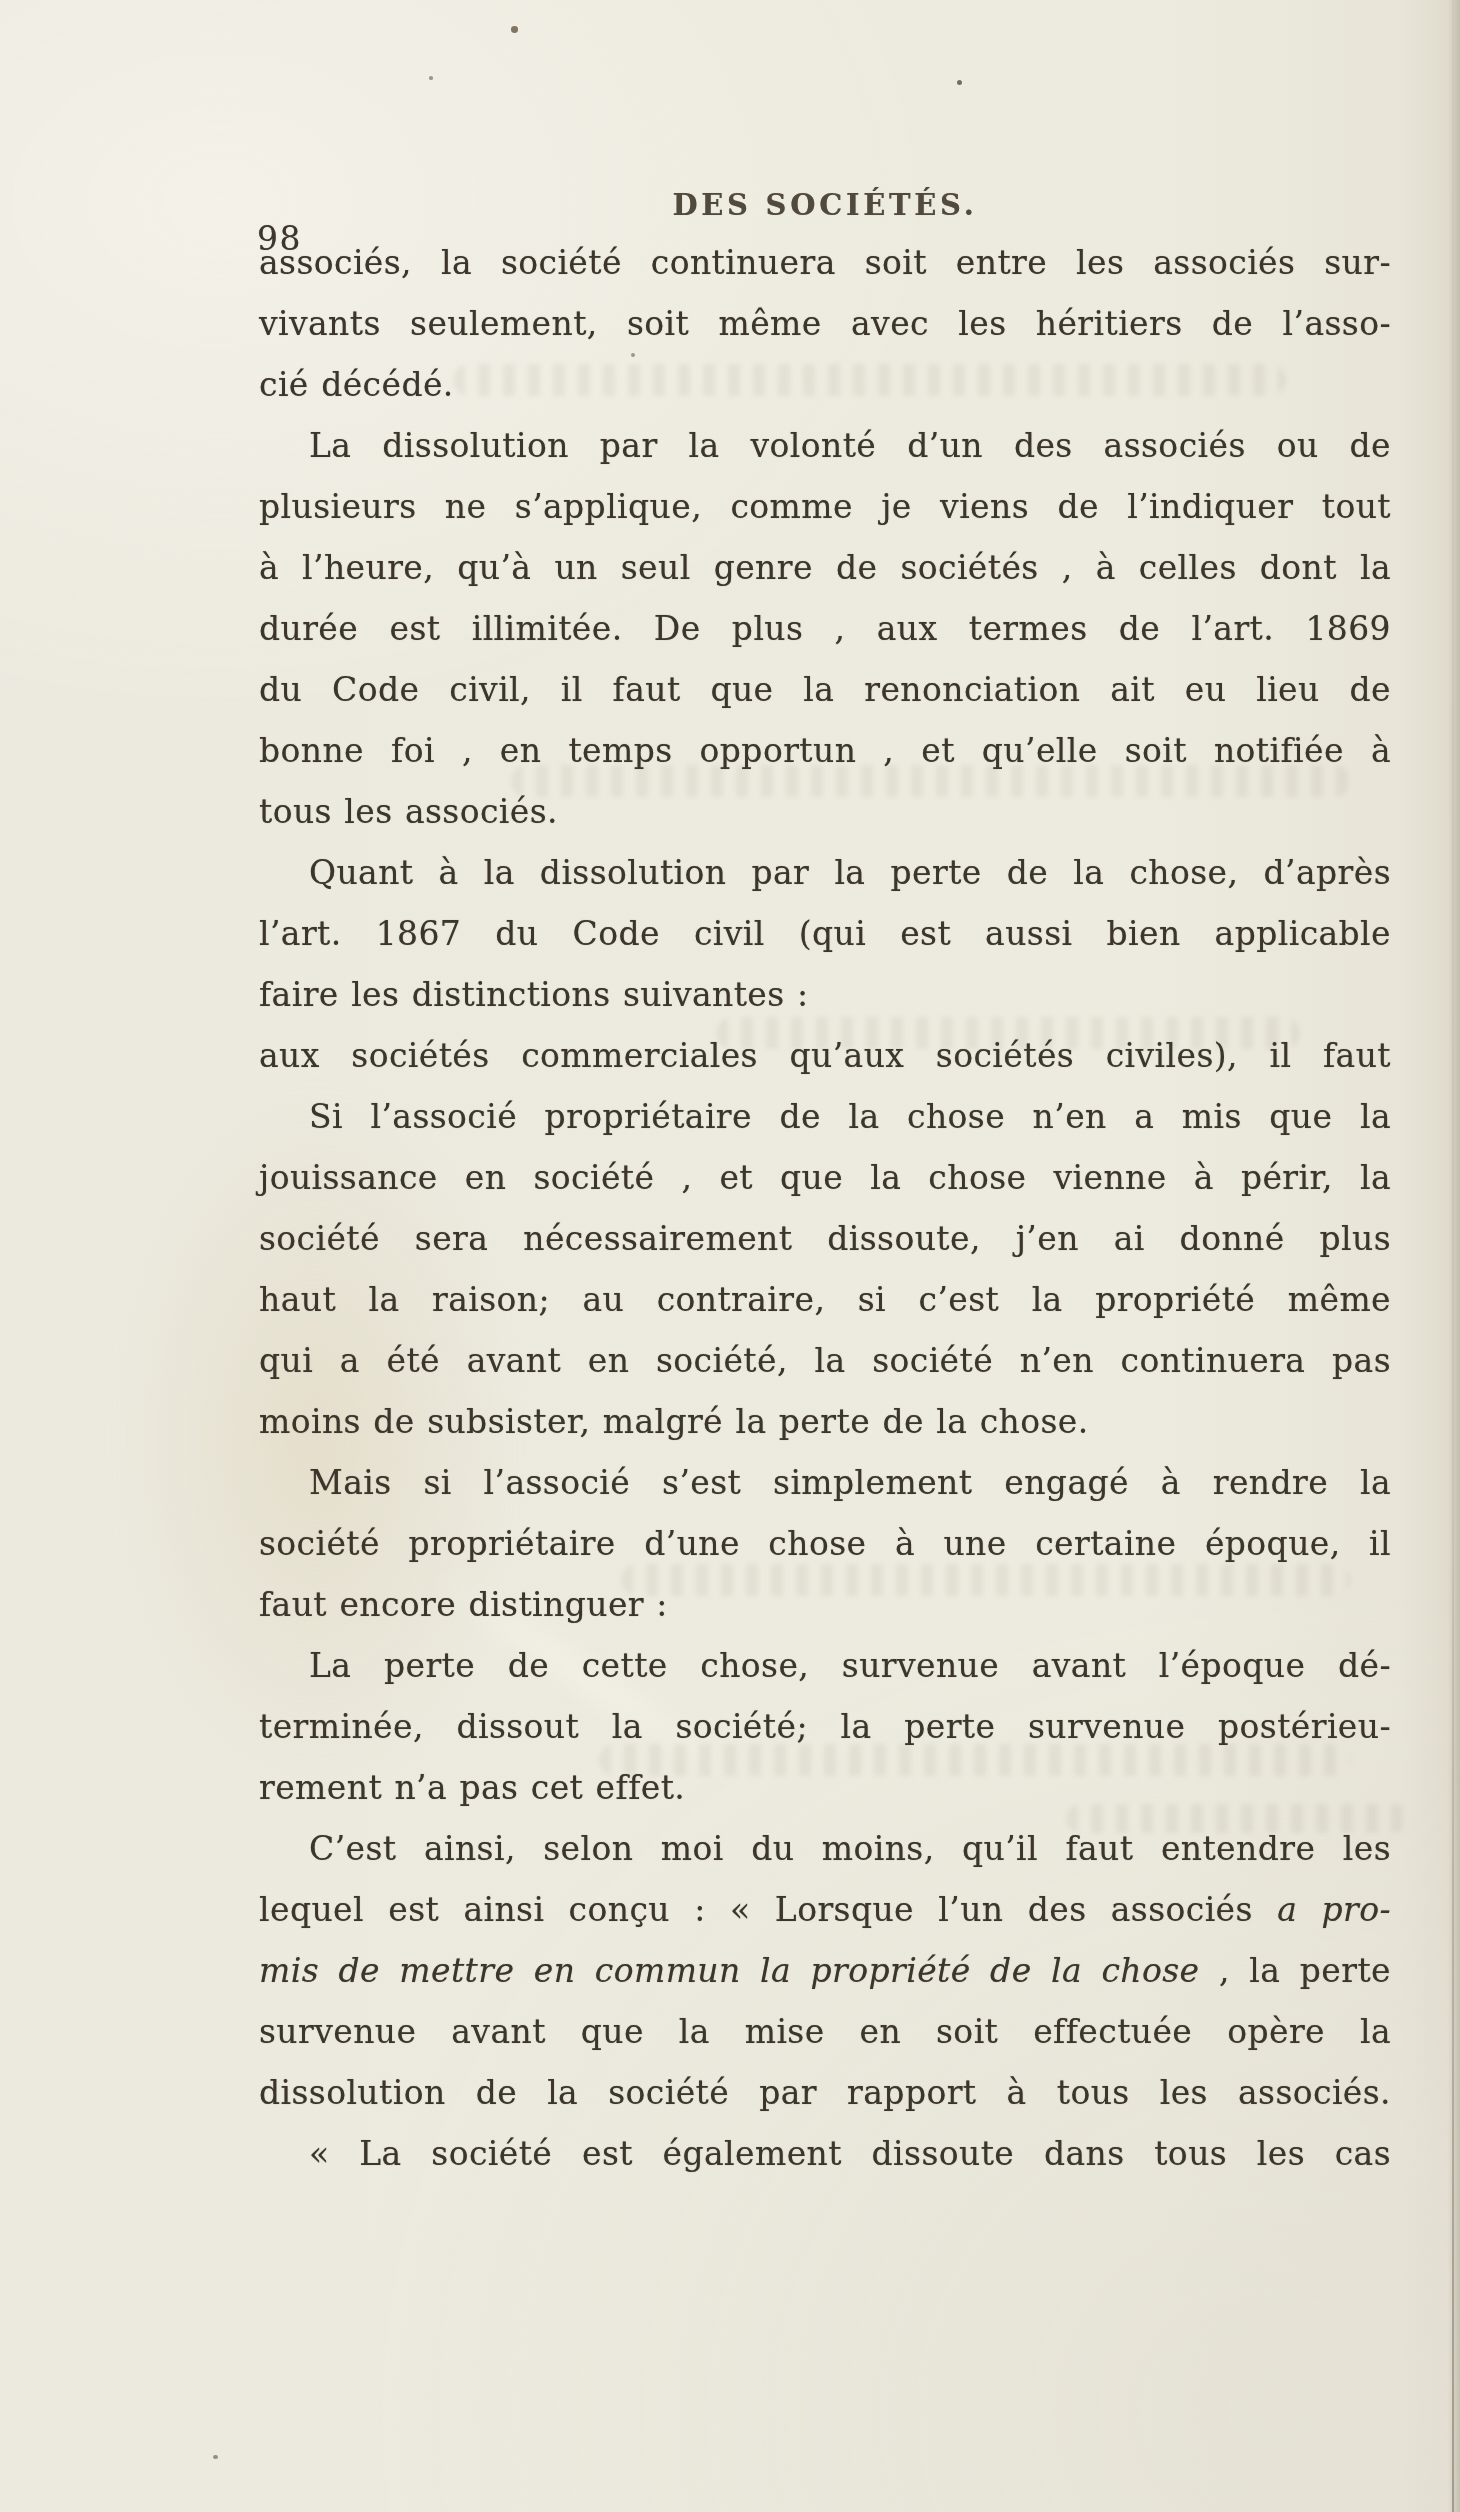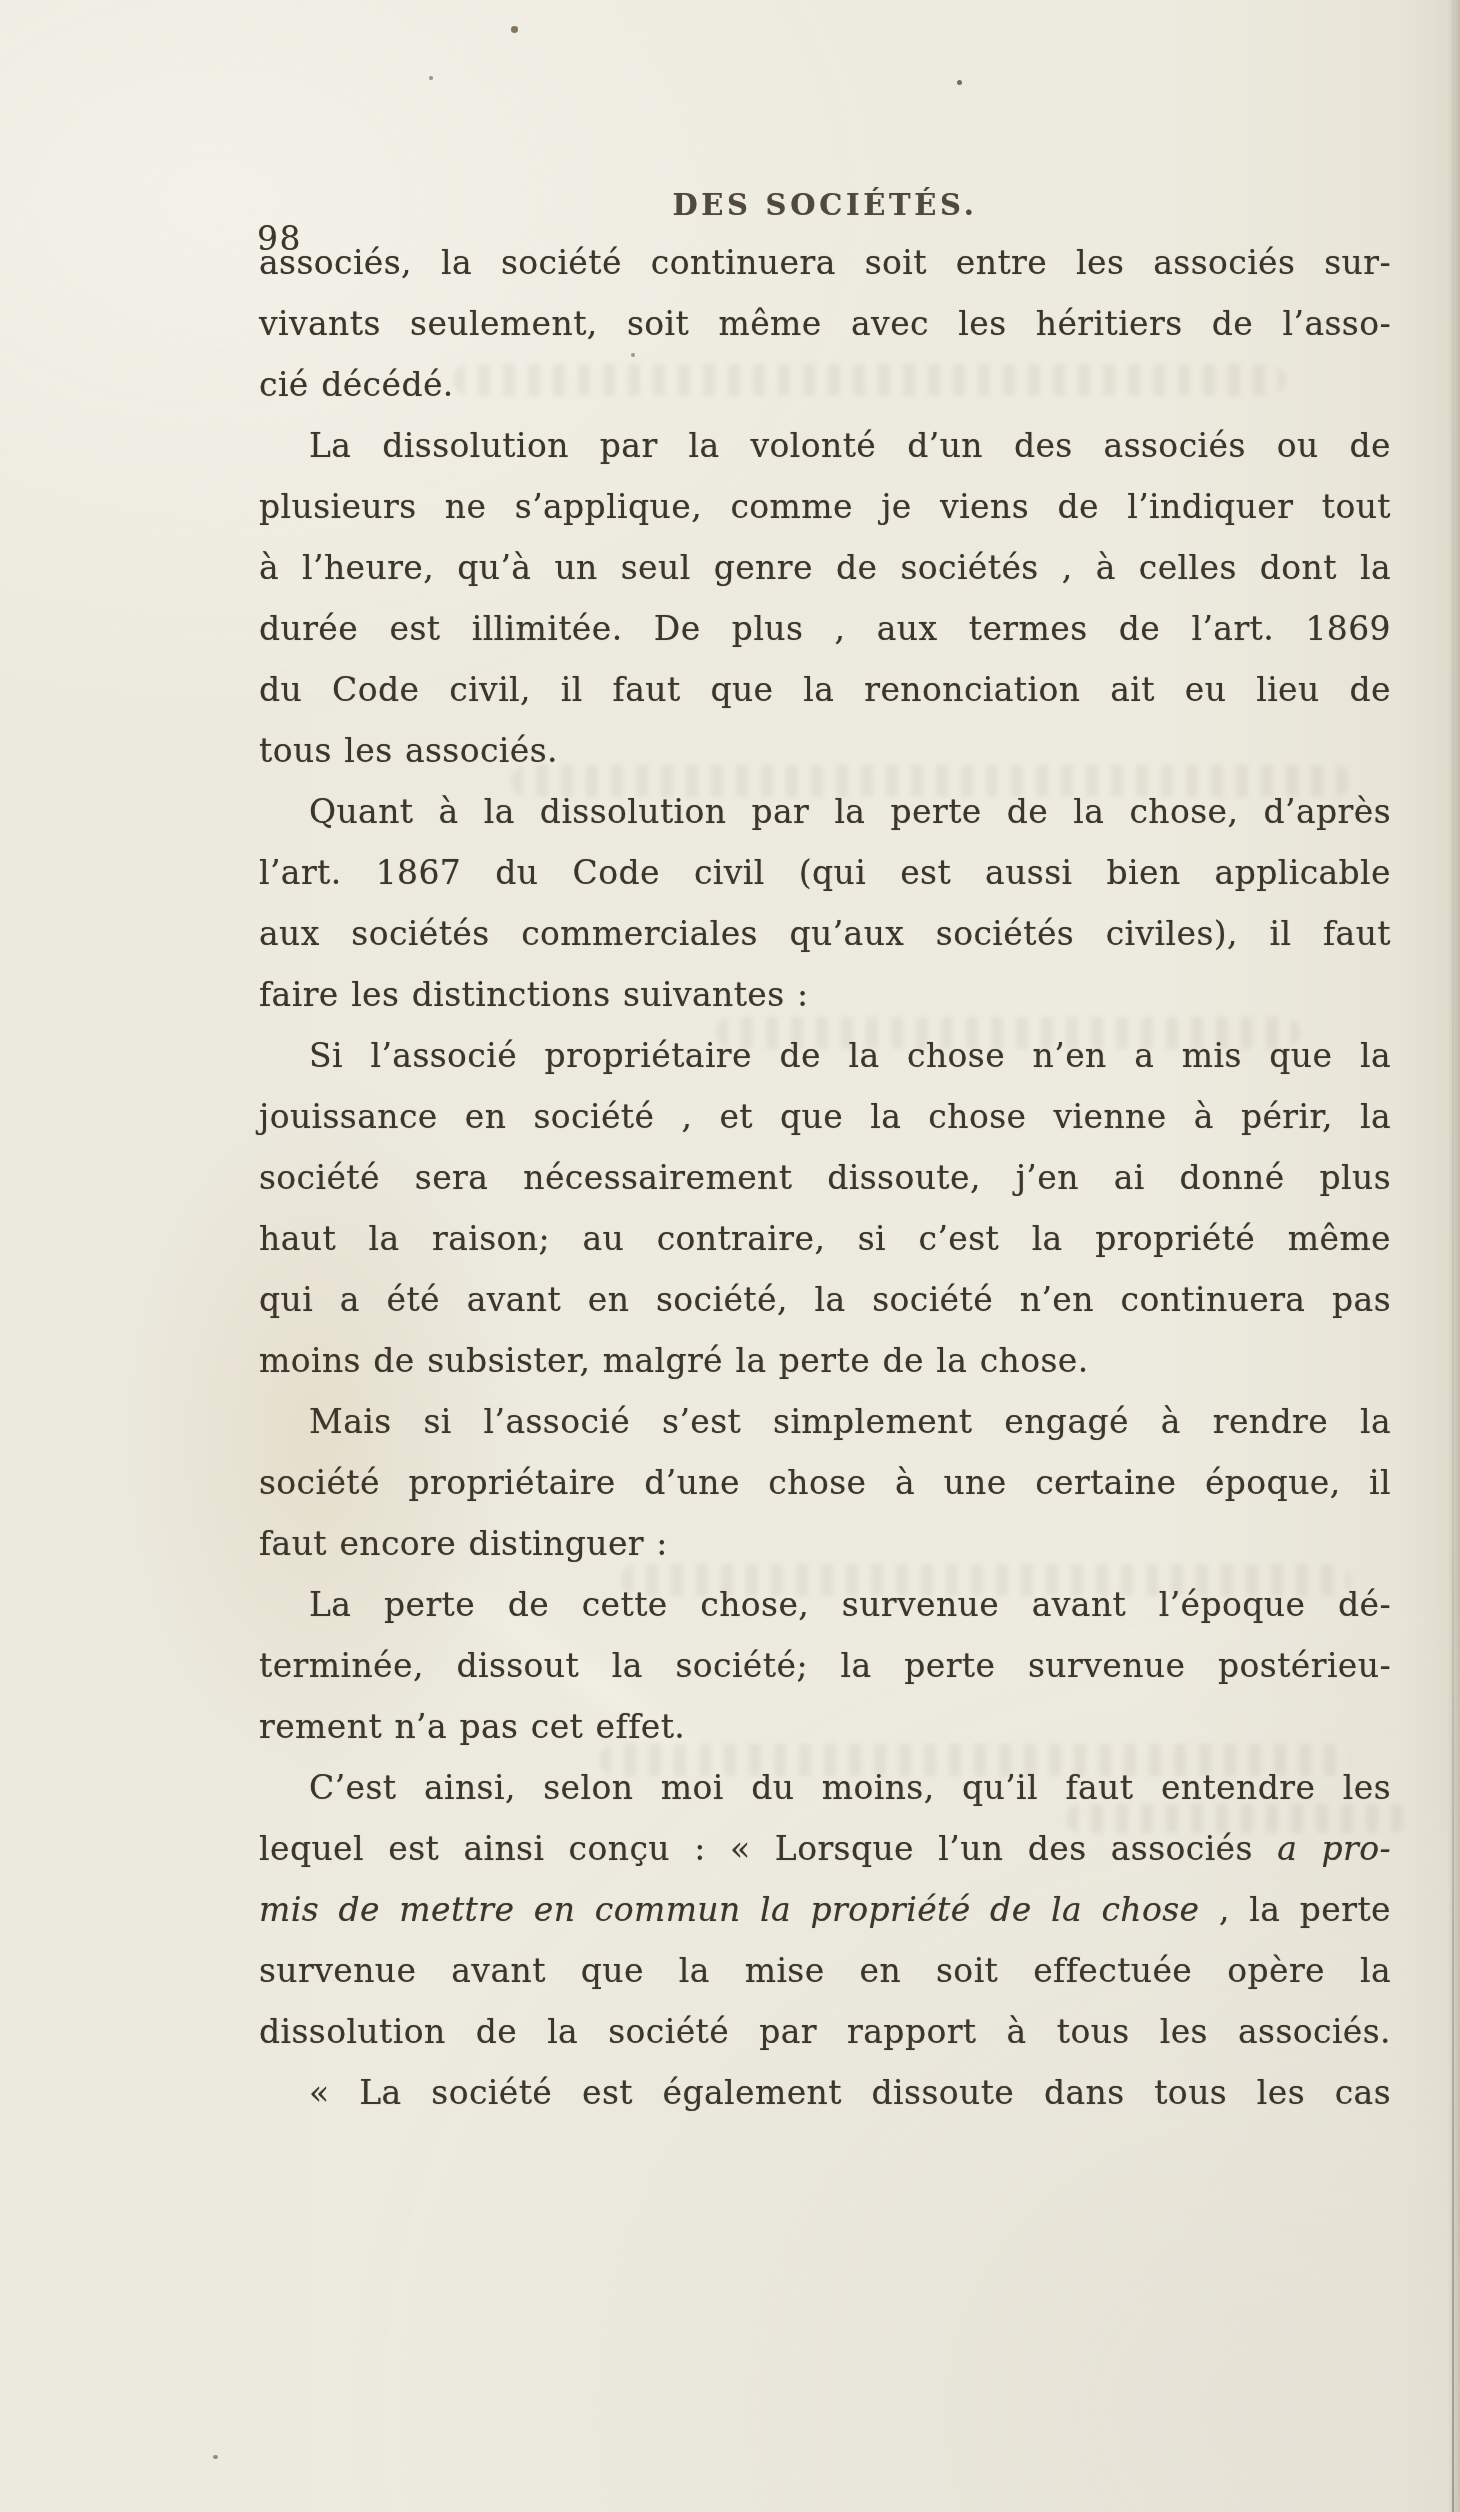--- a/index.html
+++ b/index.html
@@ -97,25 +97,26 @@
 
 <div class="body-text">
   <div class="line">associés, la société continuera soit entre les associés sur-</div>
   <div class="line">vivants seulement, soit même avec les héritiers de l’asso-</div>
   <div class="line short">cié décédé.</div>
   <div class="line indent">La dissolution par la volonté d’un des associés ou de</div>
   <div class="line">plusieurs ne s’applique, comme je viens de l’indiquer tout</div>
   <div class="line">à l’heure, qu’à un seul genre de sociétés , à celles dont la</div>
   <div class="line">durée est illimitée. De plus , aux termes de l’art. 1869</div>
   <div class="line">du Code civil, il faut que la renonciation ait eu lieu de</div>
+  <div class="line">bonne foi , en temps opportun , et qu’elle soit notifiée à</div>
   <div class="line short">tous les associés.</div>
   <div class="line indent">Quant à la dissolution par la perte de la chose, d’après</div>
   <div class="line">l’art. 1867 du Code civil (qui est aussi bien applicable</div>
+  <div class="line short">faire les distinctions suivantes :</div>
   <div class="line">aux sociétés commerciales qu’aux sociétés civiles), il faut</div>
-  <div class="line short">faire les distinctions suivantes :</div>
   <div class="line indent">Si l’associé propriétaire de la chose n’en a mis que la</div>
   <div class="line">jouissance en société , et que la chose vienne à périr, la</div>
   <div class="line">société sera nécessairement dissoute, j’en ai donné plus</div>
   <div class="line">haut la raison; au contraire, si c’est la propriété même</div>
   <div class="line">qui a été avant en société, la société n’en continuera pas</div>
   <div class="line short">moins de subsister, malgré la perte de la chose.</div>
   <div class="line indent">Mais si l’associé s’est simplement engagé à rendre la</div>
   <div class="line">société propriétaire d’une chose à une certaine époque, il</div>
   <div class="line short">faut encore distinguer :</div>
   <div class="line indent">La perte de cette chose, survenue avant l’époque dé-</div>

